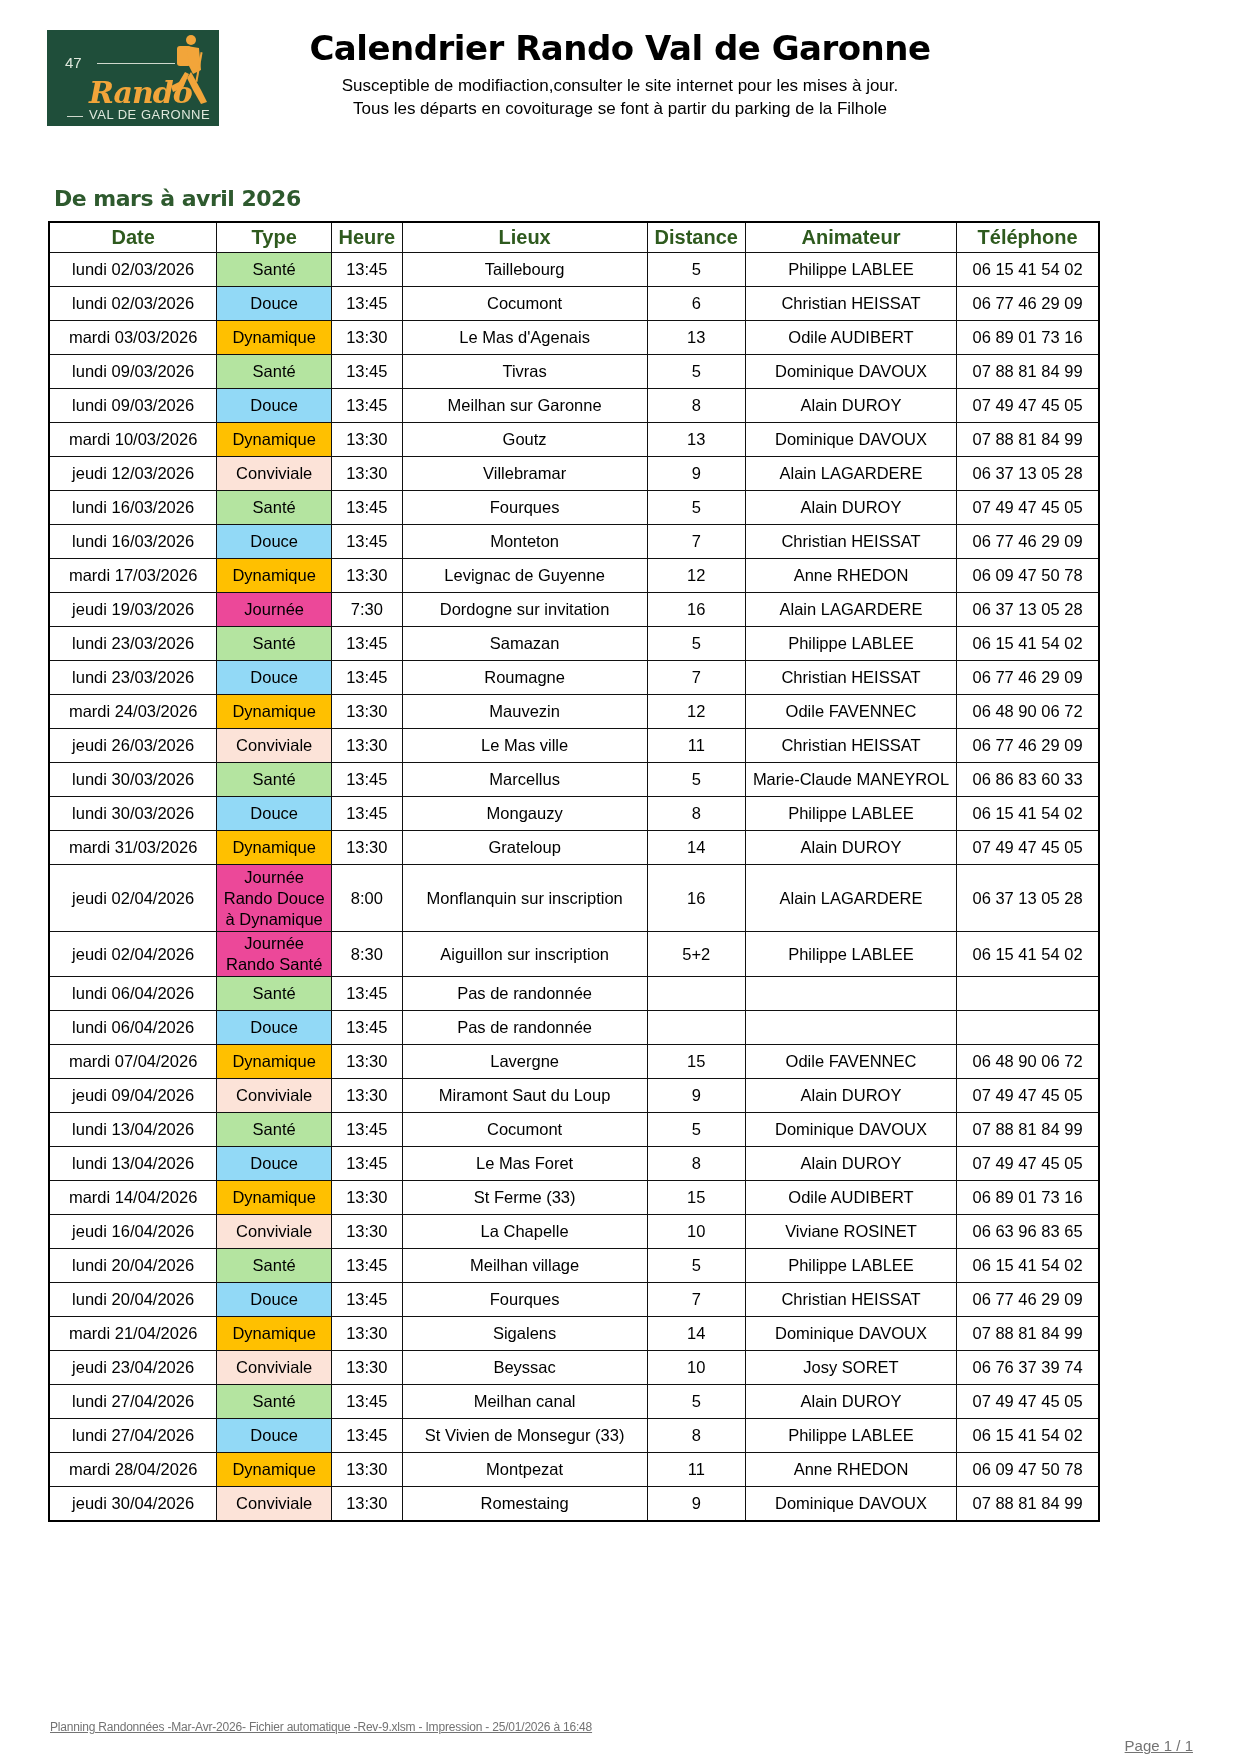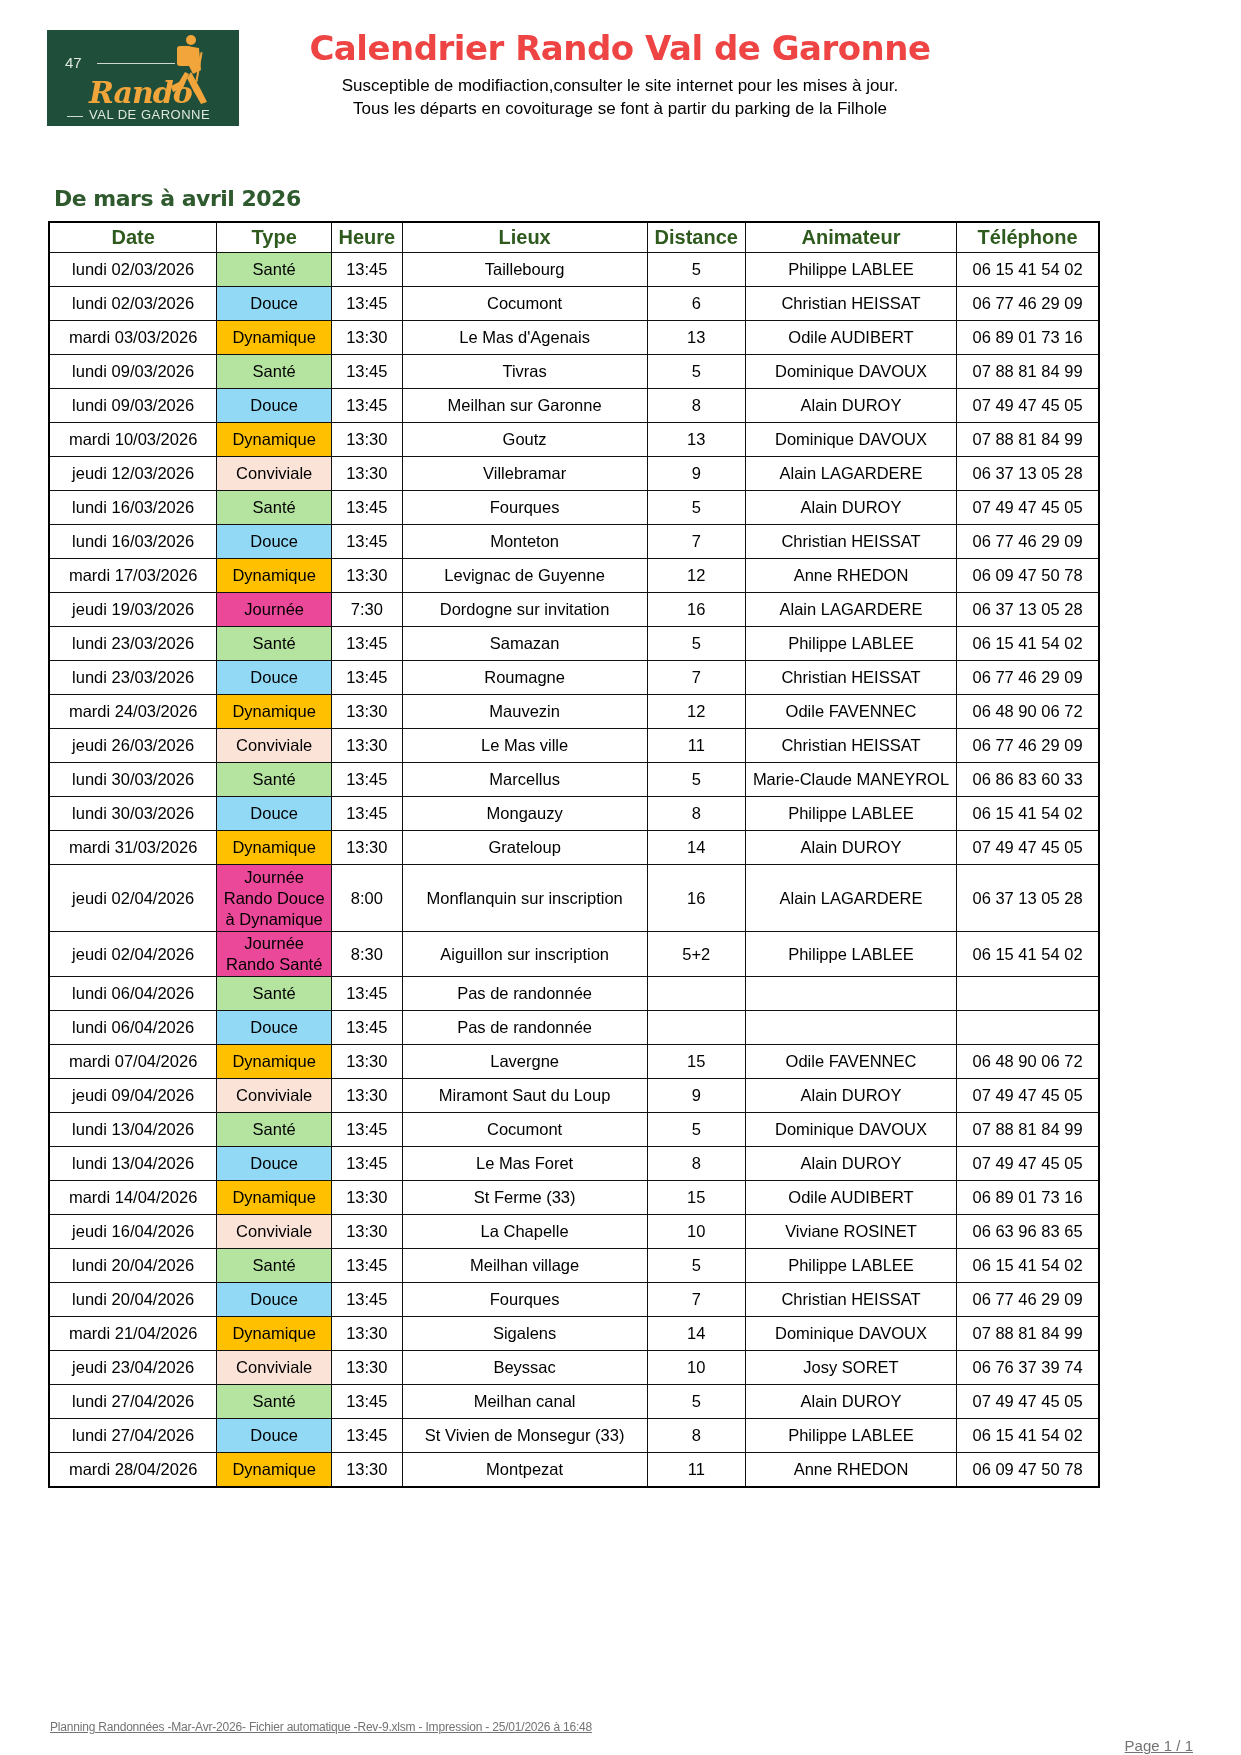--- a/index.html
+++ b/index.html
@@ -1,24 +1,24 @@
 <!DOCTYPE html>
 <html><head>
   <meta charset="utf-8">
   <style>
     html, body { margin: 0; padding: 0; background: #ffffff; }
     body { width: 1241px; height: 1755px; position: relative; font-family: "Liberation Sans", sans-serif; color: #000; overflow: hidden; }
-    .logo { position: absolute; left: 47px; top: 30px; width: 192px; height: 96px; background: #1f4e3a; overflow: hidden; }
+    .logo { position: absolute; left: 47px; top: 30px; width: 172px; height: 96px; background: #1f4e3a; overflow: hidden; }
     .logo .num { position: absolute; left: 18px; top: 24px; color: #dfe8dc; font-family: "Liberation Sans", sans-serif; font-size: 15px; }
     .logo .line1 { position: absolute; left: 50px; top: 33px; width: 78px; height: 1px; background: #cfd8cc; }
     .logo .rando { position: absolute; left: 42px; top: 45px; color: #f2a53a; font-family: "DejaVu Serif", serif; font-style: italic; font-weight: bold; font-size: 30px; letter-spacing: -1px; }
     .logo .line2 { position: absolute; left: 20px; top: 86px; width: 16px; height: 1px; background: #cfd8cc; }
     .logo .vdg { position: absolute; left: 42px; top: 77px; color: #dfe8dc; font-family: "Liberation Sans", sans-serif; font-size: 13px; letter-spacing: 0.5px; }
     .logo svg { position: absolute; left: 120px; top: 2px; }
-    .title { position: absolute; left: 280px; top: 28px; width: 680px; text-align: center; font-family: "DejaVu Sans", sans-serif; font-weight: bold; font-size: 34px; color: #ef4444; letter-spacing: -0.5px; }
+    .title { position: absolute; left: 280px; top: 28px; width: 680px; text-align: center; font-family: "DejaVu Sans", sans-serif; font-weight: bold; font-size: 34px; color: #000000; letter-spacing: -0.5px; }
     .sub { position: absolute; left: 280px; width: 680px; text-align: center; font-size: 17px; color: #000; }
     .sub1 { top: 76px; }
     .sub2 { top: 99px; }
     .period { position: absolute; left: 54px; top: 186px; font-family: "DejaVu Sans", sans-serif; font-weight: bold; font-size: 22px; color: #2e5a2e; letter-spacing: -0.5px; }
     table { position: absolute; left: 48px; top: 221px; width: 1052px; border-collapse: collapse; border: 2px solid #000; }
     th, td { border: 1.5px solid #111; text-align: center; vertical-align: middle; padding: 0; font-size: 16.5px; line-height: 21px; }
     th { height: 29px; font-weight: bold; font-size: 20px; color: #2e5a1e; }
     td { height: 33px; }
     tr.tall3 td { height: 66px; }
     tr.tall2 td { height: 44px; }
@@ -383,17 +383,26 @@
       </tr>
       <tr>
         <td>mardi 28/04/2026</td>
         <td class="t-dyn" style="white-space: pre-line;">Dynamique</td>
         <td>13:30</td>
         <td>Montpezat</td>
         <td>11</td>
         <td>Anne RHEDON</td>
         <td>06 09 47 50 78</td>
       </tr>
+      <tr>
+        <td>jeudi 30/04/2026</td>
+        <td class="t-conv" style="white-space: pre-line;">Conviviale</td>
+        <td>13:30</td>
+        <td>Romestaing</td>
+        <td>9</td>
+        <td>Dominique DAVOUX</td>
+        <td>07 88 81 84 99</td>
+      </tr>
     </tbody>
 </table>
 
 <div class="footer left">Planning Randonnées -Mar-Avr-2026- Fichier automatique -Rev-9.xlsm - Impression - 25/01/2026 à 16:48</div>
 <div class="footer right">Page 1  / 1</div>
 
 </body></html>

